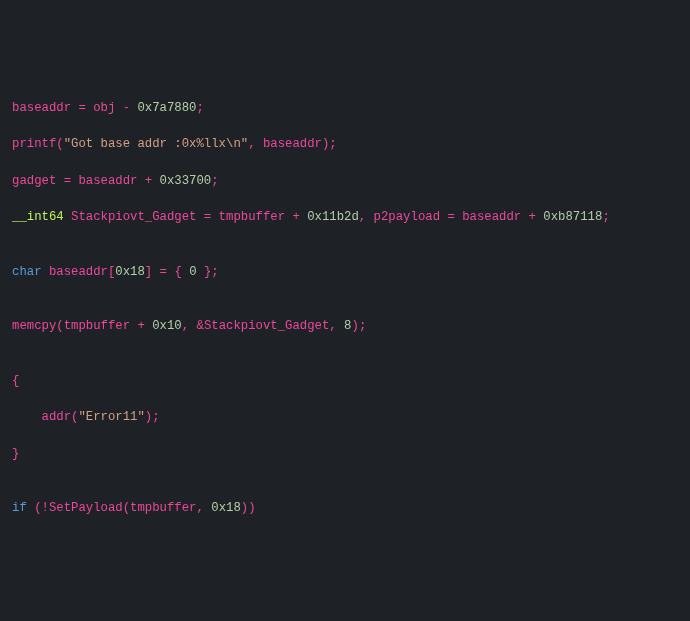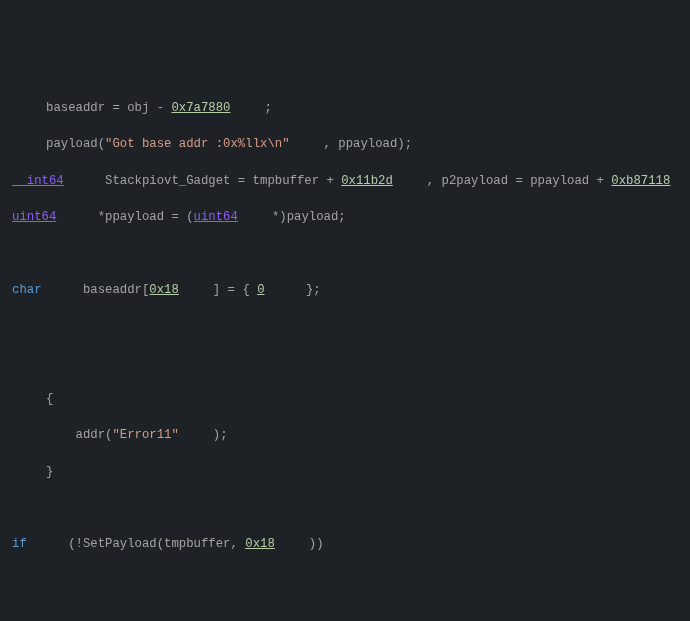--- a/index.html
+++ b/index.html
@@ -11,38 +11,39 @@
     font-size: 12.3px;
     line-height: 1.48;
     width: 690px;
     height: 621px;
     box-sizing: border-box;
     white-space: pre;
     overflow: hidden;
   }
   .line { display: block; }
   .kw   { color: #5a9bd4; margin-top: 8px; }   
-  .typ  { color: #8b5cf6; text-decoration: underline; }   
-  .num  { color: #b5cea8; text-decoration: underline; }   
+  .typ  { color: #bef264; }   
+  .num  { color: #b5cea8; }   
   .str  { color: #d69d85; }   
-  .pl   { color: #a3a3a3; margin-left: 34px; }   
+  .pl   { color: #ec4899; }   
 </style>
 </head>
 <body>
 
 
 
 <div>
 <span class="line"><span class="pl">baseaddr = obj - </span><span class="num">0x7a7880</span><span class="pl">;</span></span>
-<span class="line"><span class="pl">payload(</span><span class="str">"Got base addr :0x%llx\n"</span><span class="pl">, ppayload);</span></span>
-<span class="line"><span class="typ">__int64</span><span class="pl"> Stackpiovt_Gadget = tmpbuffer + </span><span class="num">0x11b2d</span><span class="pl">, p2payload = ppayload + </span><span class="num">0xb87118</span><span class="pl">;</span></span>
-<span class="line"><span class="typ">uint64</span><span class="pl"> *ppayload = (</span><span class="typ">uint64</span><span class="pl">*)payload;</span></span>
+<span class="line"><span class="pl">printf(</span><span class="str">"Got base addr :0x%llx\n"</span><span class="pl">, baseaddr);</span></span>
+<span class="line"><span class="pl">gadget = baseaddr + </span><span class="num">0x33700</span><span class="pl">;</span></span>
+<span class="line"><span class="typ">__int64</span><span class="pl"> Stackpiovt_Gadget = tmpbuffer + </span><span class="num">0x11b2d</span><span class="pl">, p2payload = baseaddr + </span><span class="num">0xb87118</span><span class="pl">;</span></span>
 <span class="line"><span class="pl"></span></span>
 <span class="line"><span class="kw">char</span><span class="pl"> baseaddr[</span><span class="num">0x18</span><span class="pl">] = { </span><span class="num">0</span><span class="pl"> };</span></span>
 <span class="line"><span class="pl"></span></span>
+<span class="line"><span class="pl">memcpy(tmpbuffer + </span><span class="num">0x10</span><span class="pl">, &amp;Stackpiovt_Gadget, </span><span class="num">8</span><span class="pl">);</span></span>
 <span class="line"><span class="pl"></span></span>
 <span class="line"><span class="pl">{</span></span>
 <span class="line"><span class="pl">    addr(</span><span class="str">"Error11"</span><span class="pl">);</span></span>
 <span class="line"><span class="pl">}</span></span>
 <span class="line"><span class="pl"></span></span>
 <span class="line"><span class="kw">if</span><span class="pl"> (!SetPayload(tmpbuffer, </span><span class="num">0x18</span><span class="pl">))</span></span>
 
 
 
 

